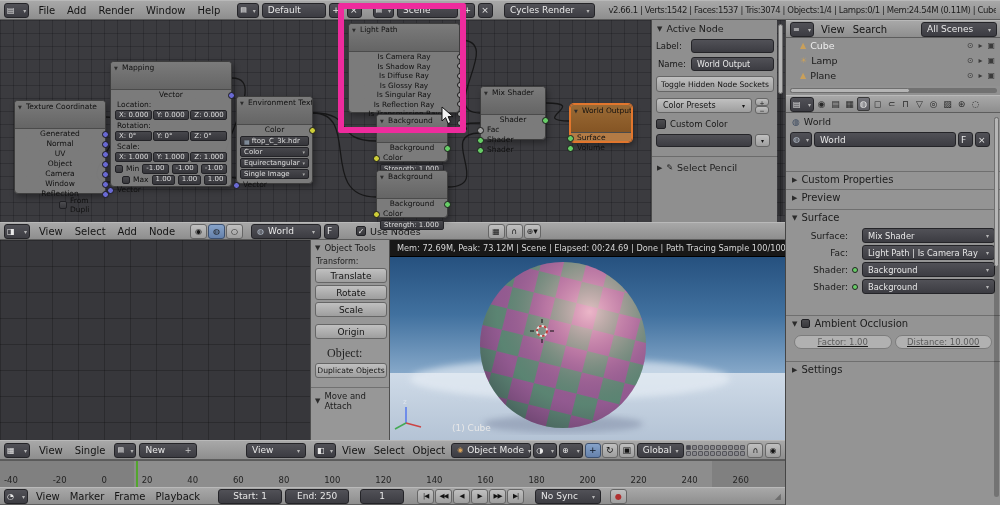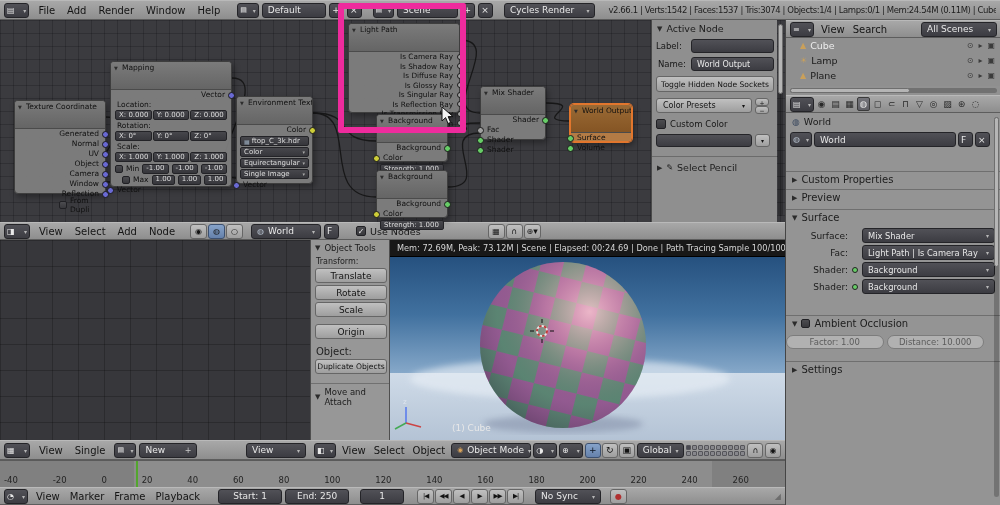--- a/index.html
+++ b/index.html
@@ -52,21 +52,21 @@
   }
   .node.active { background:rgba(184,126,70,.96); border-color:#e2762d; box-shadow:0 0 0 1px #e2762d, 2px 3px 6px rgba(0,0,0,.4); }
   .nhd {
     height:28px; line-height:11px; background:linear-gradient(#7b7b7b,#656565);
     border-bottom:1px solid #4b4b4b; border-radius:3px 3px 0 0;
     padding:0 4px 0 11px; position:relative; font-size:7.5px; white-space:nowrap; overflow:hidden;
   }
   .node.active .nhd { background:linear-gradient(#9a6a35,#855524); }
   .nhd:before { content:"▼"; position:absolute; left:3px; top:1px; font-size:5px; color:#2d2d2d; }
   .nr { height:10px; line-height:10px; padding:0 6px; position:relative; white-space:nowrap; }
-  .nr.o { text-align:right; }
+  .nr.o { text-align:center; }
   .nr.s { height:9.5px; line-height:9.5px; font-size:7.3px; }
   .sk { position:absolute; width:7px; height:7px; border-radius:50%; border:1px solid #1b1b1b; top:1.5px; }
   .sk.l { left:-4px; } .sk.r { right:-4px; } .sc { background:#cdcd38; } .ss { background:#67cd67; }
   .nf {
     background:linear-gradient(#47474c,#36363b); border:1px solid #232327; border-radius:2px;
     color:#dedede; height:10px; line-height:9px; font-size:7px; padding:0 3px;
     overflow:hidden; white-space:nowrap; display:flex; align-items:center; gap:2px;
   }
   .nf .car { margin-left:auto; font-size:5px; color:#aaa; }
   .ntrip { display:flex; gap:1px; padding:1px 4px; height:12px; align-items:center; }
@@ -474,21 +474,21 @@
     <div style="font-size:8px;padding:3px 5px 0 5px;color:#222;">Transform:</div>
     <div>
 
     <div class="btn">Translate</div>
         <div class="btn">Rotate</div>
         <div class="btn">Scale</div>
       </div>
     <div class="btn" style="margin-top:7px;">
         <span>Origin</span>
       </div>
-    <div style="font-size:10px;padding:7px 5px 0 5px;color:#222;">Object:</div>
+    <div style="font-size:12px;padding:7px 5px 0 16px;color:#222;font-family:Liberation Serif, serif;">Object:</div>
     <div class="btn" style="font-size:7.6px;">
         <span>Duplicate Objects</span>
       </div>
     <div class="phdr hair" style="margin-top:9px;padding:3px 4px;font-size:8.5px;">
       <span class="tri">▼</span>
       <span>Move and Attach</span>
     </div>
   </div>
 
   <div class="abs" style="left:390px;top:240px;width:395px;height:17px;background:#181818;color:#d6d6d6;font-size:8.2px;display:flex;align-items:center;padding:0 7px;white-space:nowrap;overflow:hidden;border-bottom:1px solid #000;">
@@ -819,21 +819,21 @@
             <span class="car">▾</span>
           </div>
         </div>
         </div>
 
       <div class="phdr abs hair" style="left:0;top:202px;width:215px;padding:2px 6px;">
         <span class="tri">▼</span>
         <span class="chk" style="width:9px;height:9px;flex-basis:9px;"></span>
         <span>Ambient Occlusion</span>
       </div>
-      <div class="abs" style="left:0;top:222px;width:198px;display:flex;gap:3px;">
+      <div class="abs" style="left:8px;top:222px;width:198px;display:flex;gap:3px;text-decoration:underline;">
         <div class="gbtn">
             <span>Factor: 1.00</span>
           </div>
         <div class="gbtn">
             <span>Distance: 10.000</span>
           </div>
       </div>
 
       <div class="phdr abs hair" style="left:0;top:248px;width:215px;padding:2px 6px;">
         <span class="tri">▶</span>

